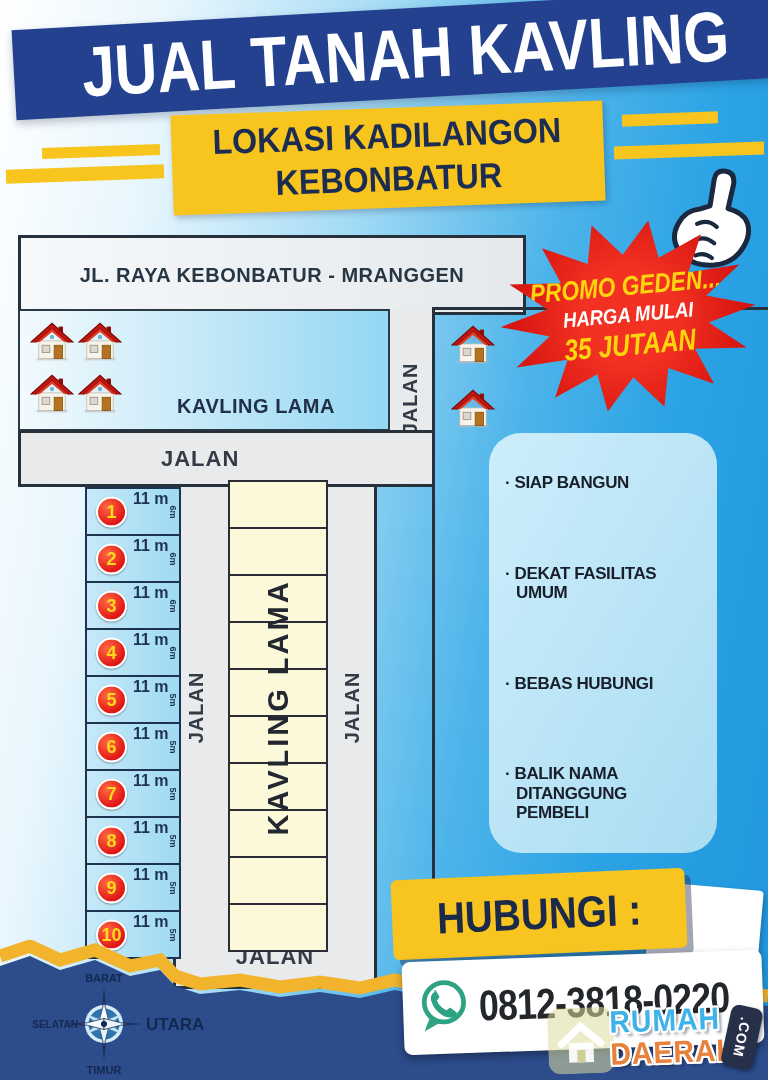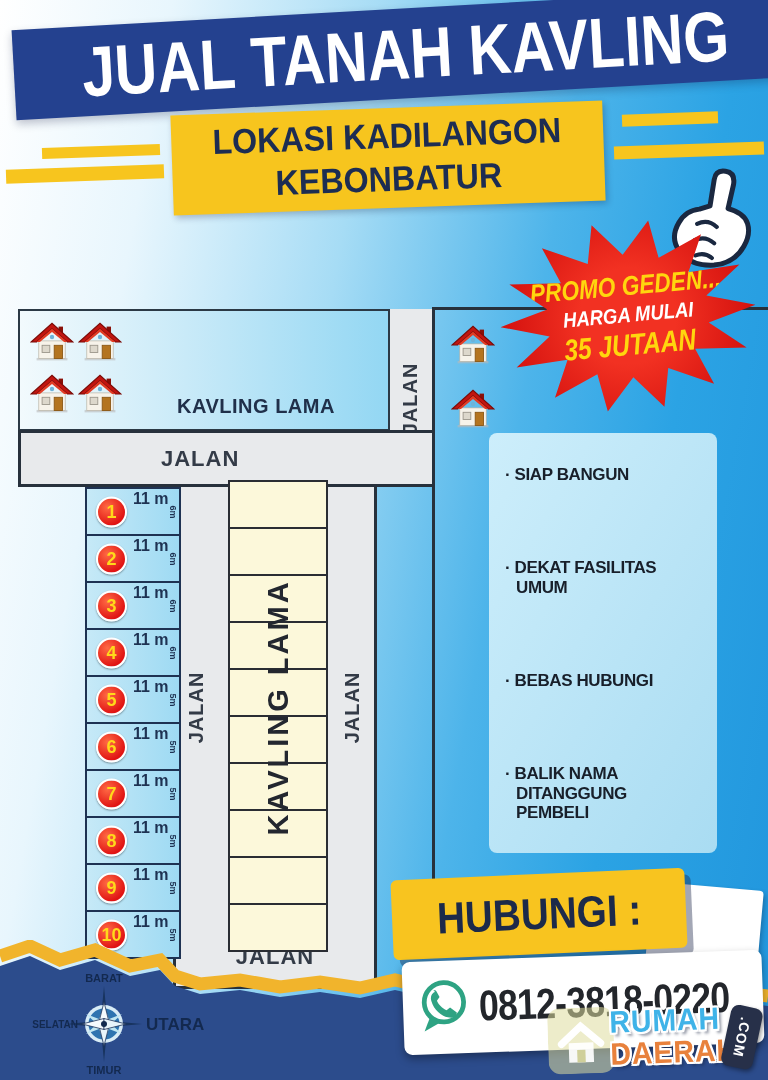--- a/index.html
+++ b/index.html
@@ -57,22 +57,22 @@
   .ccol-label span{transform:rotate(-90deg);white-space:nowrap;color:#23272f;font-size:29px;font-weight:900;letter-spacing:3px;}
   .house{position:absolute;width:44px;height:46px;}
   
   .starburst{left:500px;top:220px;width:256px;height:192px;background:radial-gradient(circle,#f23122 30%,#d61410 75%);
     transform:rotate(-5deg);display:flex;flex-direction:column;align-items:center;justify-content:center;gap:1px;
     clip-path:polygon(100% 50%,81.2% 57.1%,95.1% 71.7%,75% 70%,81.2% 89.1%,63.9% 78.8%,61.1% 98.7%,50% 82%,38.9% 98.7%,36.1% 78.8%,18.8% 89.1%,25% 70%,4.9% 71.7%,18.8% 57.1%,0% 50%,18.8% 42.9%,4.9% 28.3%,25% 30%,18.8% 10.9%,36.1% 21.2%,38.9% 1.3%,50% 18%,61.1% 1.3%,63.9% 21.2%,81.2% 10.9%,75% 30%,95.1% 28.3%,81.2% 42.9%);}
   .promo1{color:#ffd60e;font-size:27px;font-weight:900;font-style:italic;transform:scaleX(.84);white-space:nowrap;}
   .promo2{color:#ffffff;font-size:21px;font-weight:900;font-style:italic;transform:scaleX(.88);white-space:nowrap;}
   .promo3{color:#ffd60e;font-size:30px;font-weight:900;font-style:italic;transform:scaleX(.82);white-space:nowrap;}
   
-  .features{left:489px;top:433px;width:228px;height:420px;border-radius:8px;box-sizing:border-box;
-    background:linear-gradient(120deg,#cdeefb,#a9dcf2);padding:32px 14px 30px 16px;
+  .features{left:489px;top:433px;width:228px;height:420px;border-radius:32px;box-sizing:border-box;
+    background:linear-gradient(120deg,#cdeefb,#a9dcf2);padding:40px 14px 30px 16px;
     display:flex;flex-direction:column;justify-content:space-between;}
   .feature{font-size:17px;font-weight:bold;color:#181f2a;letter-spacing:-.4px;line-height:1.15;
     padding-left:11px;text-indent:-11px;}
   .feature::before{content:"· ";font-weight:900;}
   
   .white-flap{left:648px;top:886px;width:112px;height:92px;background:#fff;border-radius:4px;transform:rotate(5deg);
     box-shadow:2px 3px 5px rgba(10,20,50,.3);}
   .hubungi{left:392px;top:874px;width:294px;height:80px;background:#f8c41f;border-radius:6px;transform:rotate(-2.5deg);
     display:flex;align-items:center;justify-content:center;box-shadow:6px 7px 0 rgba(25,35,70,.4);}
   .hubungi span{color:#1c2a4a;font-size:44px;font-weight:900;white-space:nowrap;transform:scaleX(.88);}
@@ -126,20 +126,23 @@
   <div class="abs bar bar-r1"></div>
   <div class="abs bar bar-r2"></div>
 
   <div class="abs thumb">
     <svg viewBox="0 0 64 70" width="106" height="118">
       <path d="M30,26 L30,10 q0,-6 6,-6 q6,0 6,7 l-1,15 q10,1 13,7 q3,6 0,14 q-4,11 -16,14 q-14,3 -22,-5 q-7,-7 -3,-17 q3,-8 11,-10 z" fill="#ffffff" stroke="#1a2840" stroke-width="3" stroke-linejoin="round"></path>
       <path d="M24,38 q6,-4 12,0 M24,48 q6,-4 12,0 M26,57 q5,-3 10,0" stroke="#1a2840" stroke-width="2.5" fill="none" stroke-linecap="round"></path>
     </svg>
   </div>
 
+  <div class="abs road-sign">
+    <span>JL. RAYA KEBONBATUR - MRANGGEN</span>
+  </div>
 
   <div class="abs old-block">
     <div class="house" style="left:10px;top:8px"><svg viewBox="0 0 40 40" width="44" height="46">
           <use href="#houseShape"></use>
         </svg></div>
     <div class="house" style="left:58px;top:8px"><svg viewBox="0 0 40 40" width="44" height="46">
           <use href="#houseShape"></use>
         </svg></div>
     <div class="house" style="left:10px;top:60px"><svg viewBox="0 0 40 40" width="44" height="46">
           <use href="#houseShape"></use>

